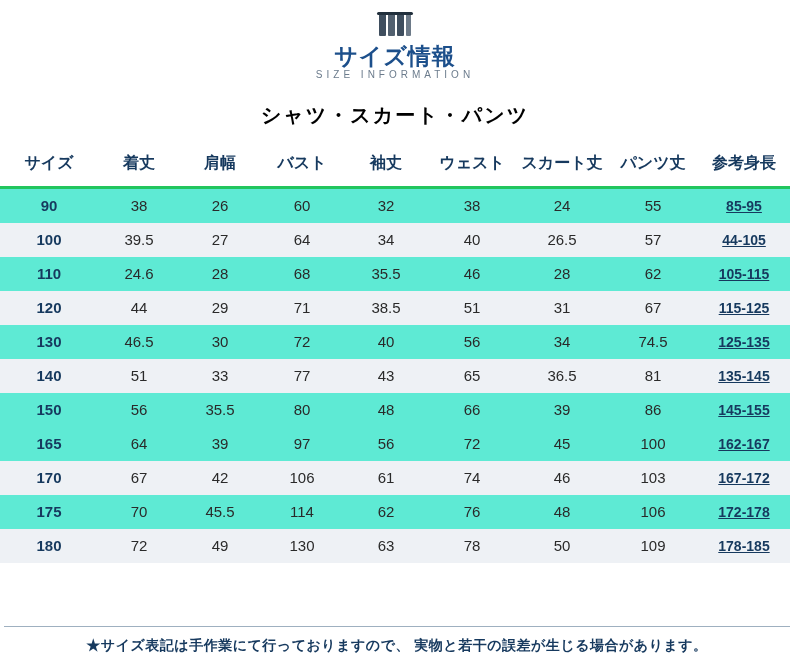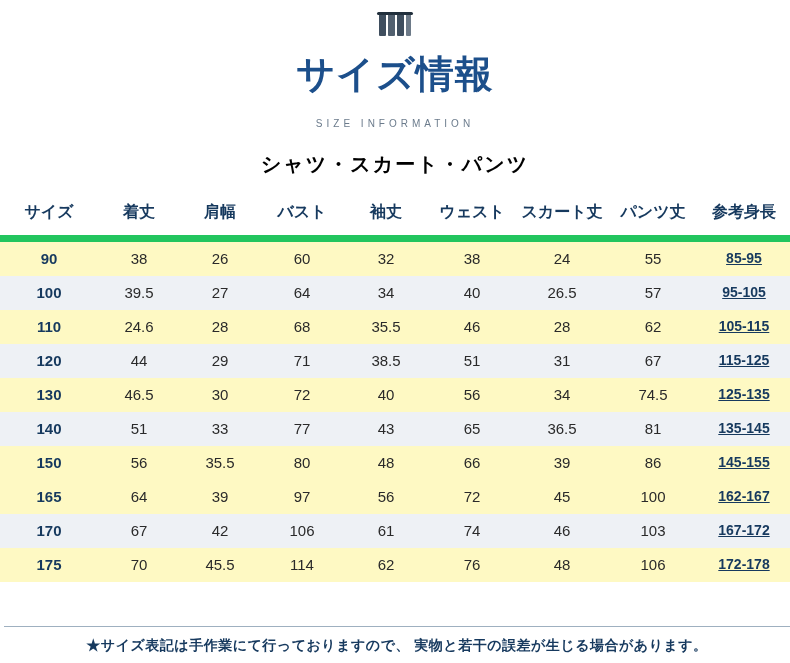--- a/index.html
+++ b/index.html
@@ -26,32 +26,32 @@
     padding-top: 12px;
     text-align: center;
   }
   .hanger-icon {
     display: block;
     margin: 0 auto 2px auto;
     width: 40px;
     height: 26px;
   }
   .title-main {
-    font-size: 38px;
+    font-size: 23px;
     font-weight: bold;
     color: #1c4f8b;
     letter-spacing: 1px;
     line-height: 1.1;
-    margin-top: 16px;
+    margin-top: 6px;
   }
   .title-sub {
     font-size: 10px;
     color: #6b7b8c;
     letter-spacing: 4px;
-    margin-top: 22px;
+    margin-top: 0;
   }
   .section-title {
     text-align: center;
     font-size: 20px;
     font-weight: bold;
     color: #000000;
     letter-spacing: 2px;
     margin-top: 22px;
   }
 
@@ -71,34 +71,34 @@
   table.size-table col.c6 { width: 92px; }
   table.size-table col.c7 { width: 90px; }
   table.size-table col.c8 { width: 92px; }
 
   table.size-table thead th {
     font-size: 16px;
     font-weight: bold;
     color: #16395e;
     padding: 10px 0 12px 0;
     text-align: center;
-    border-bottom: 7px solid #22c55e;
+    border-bottom: 3px solid #22c55e;
     letter-spacing: 0px;
   }
   table.size-table tbody td {
     text-align: center;
     font-size: 15px;
     padding: 8px 0 9px 0;
     color: #2a2a2a;
   }
   table.size-table tbody tr.odd {
     background: #eef1f5;
   }
   table.size-table tbody tr.even {
-    background: #fef9c3;
+    background: #5eead4;
   }
   table.size-table tbody td.size-cell {
     font-weight: bold;
     color: #16395e;
     font-size: 15px;
   }
   table.size-table tbody td.height-cell {
     font-weight: bold;
     color: #16395e;
     font-size: 14px;
@@ -177,21 +177,21 @@
       </tr>
       <tr class="odd">
         <td class="size-cell">100</td>
         <td>39.5</td>
         <td>27</td>
         <td>64</td>
         <td>34</td>
         <td>40</td>
         <td>26.5</td>
         <td>57</td>
-        <td class="height-cell">95-105</td>
+        <td class="height-cell">44-105</td>
       </tr>
       <tr class="even">
         <td class="size-cell">110</td>
         <td>24.6</td>
         <td>28</td>
         <td>68</td>
         <td>35.5</td>
         <td>46</td>
         <td>28</td>
         <td>62</td>
@@ -267,17 +267,28 @@
         <td class="size-cell">175</td>
         <td>70</td>
         <td>45.5</td>
         <td>114</td>
         <td>62</td>
         <td>76</td>
         <td>48</td>
         <td>106</td>
         <td class="height-cell">172-178</td>
       </tr>
+      <tr class="odd">
+        <td class="size-cell">180</td>
+        <td>72</td>
+        <td>49</td>
+        <td>130</td>
+        <td>63</td>
+        <td>78</td>
+        <td>50</td>
+        <td>109</td>
+        <td class="height-cell">178-185</td>
+      </tr>
     </tbody>
   </table>
 
   <div class="footer-note">★サイズ表記は手作業にて行っておりますので、 実物と若干の誤差が生じる場合があります。</div>
 </div>
 
 </body></html>

